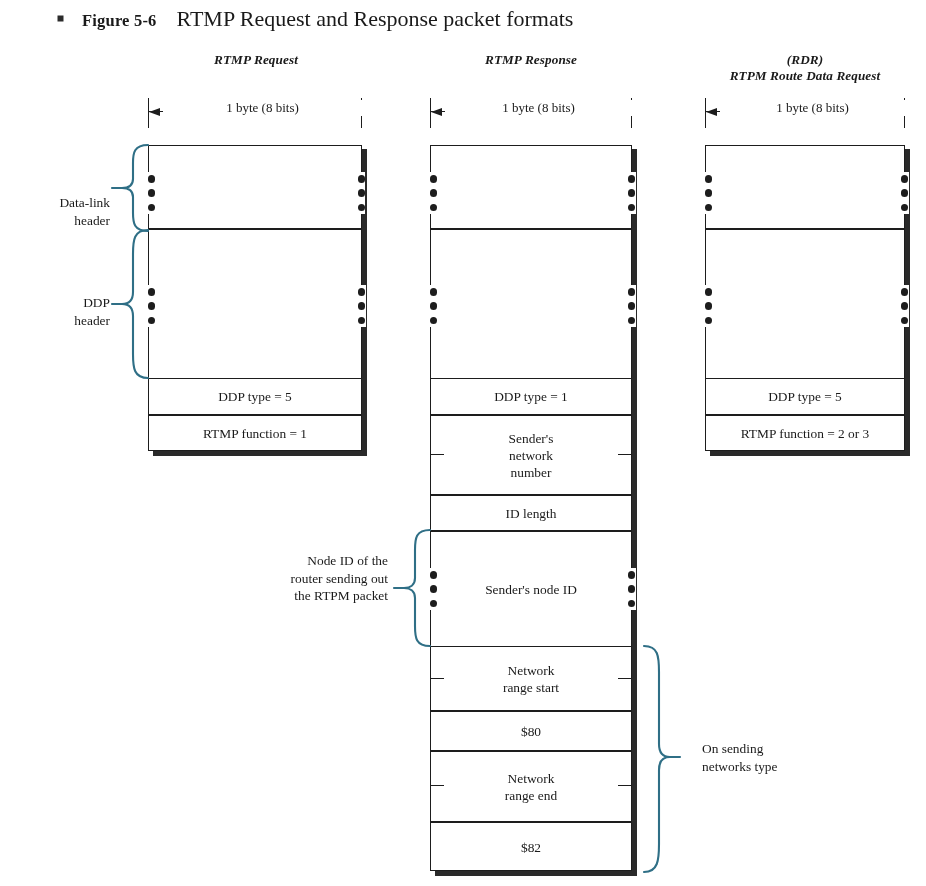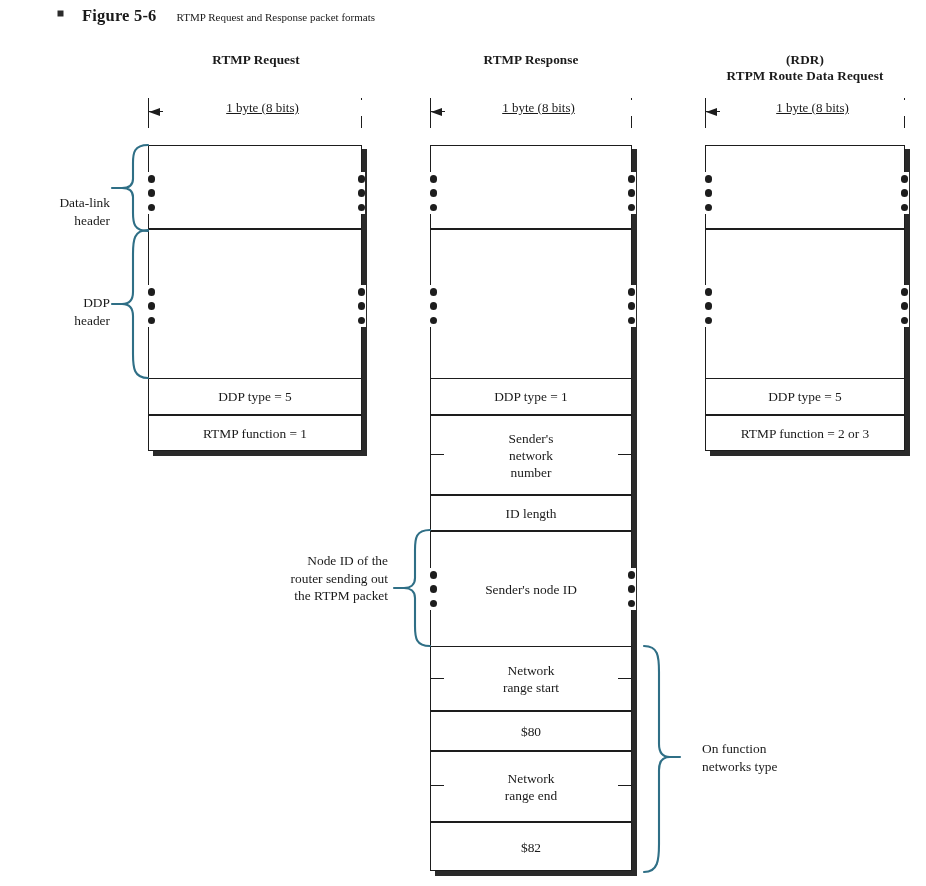--- a/index.html
+++ b/index.html
@@ -19,48 +19,49 @@
     display:flex;align-items:baseline;gap:0;
     white-space:nowrap;
   }
   .cap-bullet{
     width:9px;height:9px;background:#2b2b2b;
     display:inline-block;margin-right:17px;
     position:relative;top:-3px;
     box-shadow:inset 0 0 0 1.5px #ffffff, inset 0 0 0 3px #2b2b2b;
   }
   .cap-figno{font-weight:bold;font-size:16.5px;letter-spacing:.2px;}
-  .cap-title{font-size:11px;margin-left:20px;}
+  .cap-title{font-size:22px;margin-left:20px;}
 
   
   .colhead{
     position:absolute;text-align:center;
     font-weight:bold;font-size:13.2px;line-height:16px;
     letter-spacing:.1px;
+    font-style:italic;
   }
 
   
   .ruler{position:absolute;height:30px;}
   .ruler .tick{
     position:absolute;top:0;width:1.4px;height:30px;background:#1d1d1d;
   }
   .ruler .tick.l{left:0;} .ruler .tick.r{right:0;}
   .ruler .bar{
     position:absolute;top:13px;height:1.3px;background:#1d1d1d;
   }
   .ruler .bar.left{left:1px;}
   .ruler .ah{
     position:absolute;top:9.5px;width:0;height:0;
     border-top:4.5px solid transparent;border-bottom:4.5px solid transparent;
   }
   .ruler .ah.l{left:1px;border-right:11px solid #1d1d1d;}
   .ruler .ah.r{right:1px;border-left:11px solid #1d1d1d;}
   .ruler .rlabel{
     position:absolute;top:2px;left:15px;right:0;text-align:center;
-    font-size:13px;background:#fff;text-decoration:underline;
+    font-size:13px;background:#fff;
   }
   .ruler .rlabel span{background:#fff;padding:0 5px;}
 
   
   .packet{position:absolute;}
   .shadow{
     position:absolute;background:#2a2a2a;
   }
   .box{
     position:absolute;background:#ffffff;
@@ -348,17 +349,17 @@
     <div>header</div>
   </div>
 
   <div class="anno r" style="left:230px;top:552px;width:158px;">
     <div>Node ID of the</div>
     <div>router sending out</div>
     <div>the RTPM packet</div>
   </div>
 
   <div class="anno l" style="left:702px;top:740px;width:160px;">
-    <div>On function</div>
+    <div>On sending</div>
     <div>networks type</div>
   </div>
 
 </div>
 
 </body></html>

